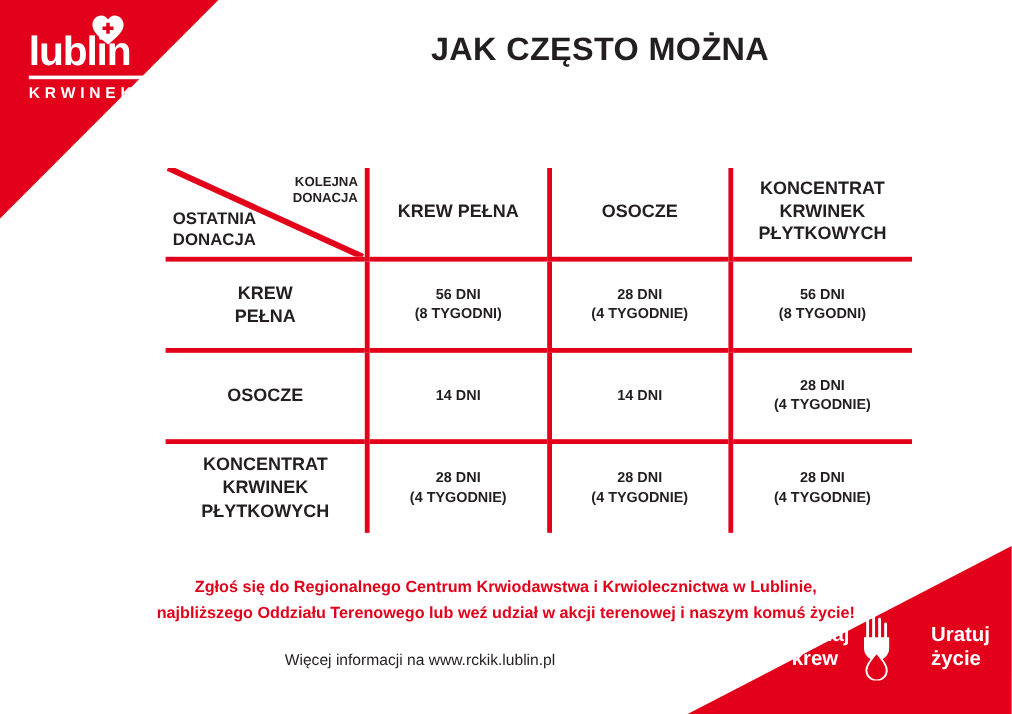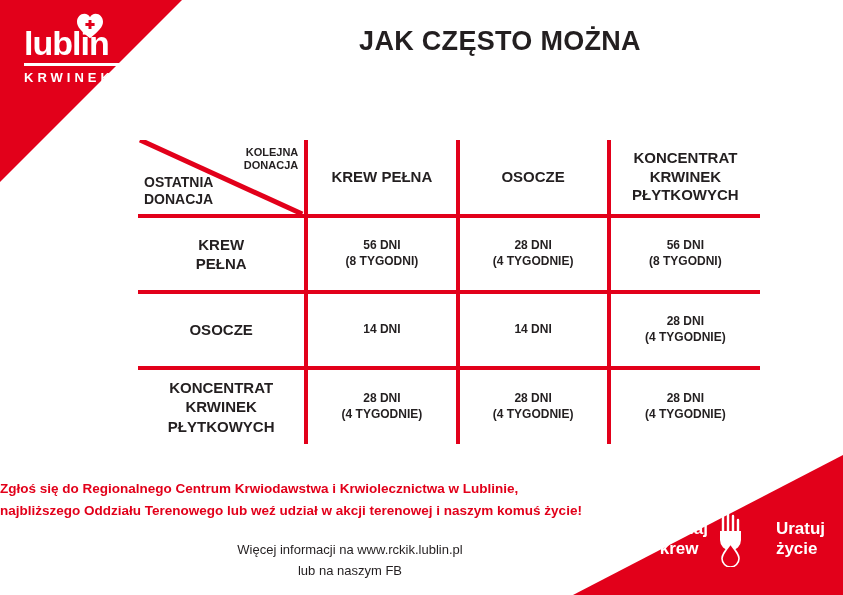--- a/index.html
+++ b/index.html
@@ -162,21 +162,21 @@
     line-height: 1.2;
     color: #231f20;
   }
 
   
   .footer-red {
     position: absolute;
     left: 0;
     top: 478px;
     width: 843px;
-    text-align: left;
+    text-align: center;
     z-index: 2;
     color: #e2001a;
     font-size: 13.5px;
     font-weight: bold;
     line-height: 1.65;
   }
   .footer-black {
     position: absolute;
     left: 0;
     top: 540px;
@@ -324,21 +324,20 @@
     </tbody>
   </table>
 </div>
 
 <div class="footer-red">
   <div>Zgłoś się do Regionalnego Centrum Krwiodawstwa i Krwiolecznictwa w Lublinie,</div>
   <div>najbliższego Oddziału Terenowego lub weź udział w akcji terenowej i naszym komuś życie!</div>
 </div>
 <div class="footer-black">
   <div>Więcej informacji na www.rckik.lublin.pl</div>
-  <div>lub na naszym FB</div>
 </div>
 
 <div class="slogan">
   <div class="slogan-col">
     <div>Oddaj</div>
     <div>krew</div>
   </div>
   <div class="slogan-mid">
     <svg viewBox="0 0 40 56" width="40" height="56" aria-hidden="true">
       <path d="M13 6 v14 M18 3 v17 M23 5 v15 M28 9 v12" stroke="#ffffff" stroke-width="2.4" fill="none" stroke-linecap="round"></path>

